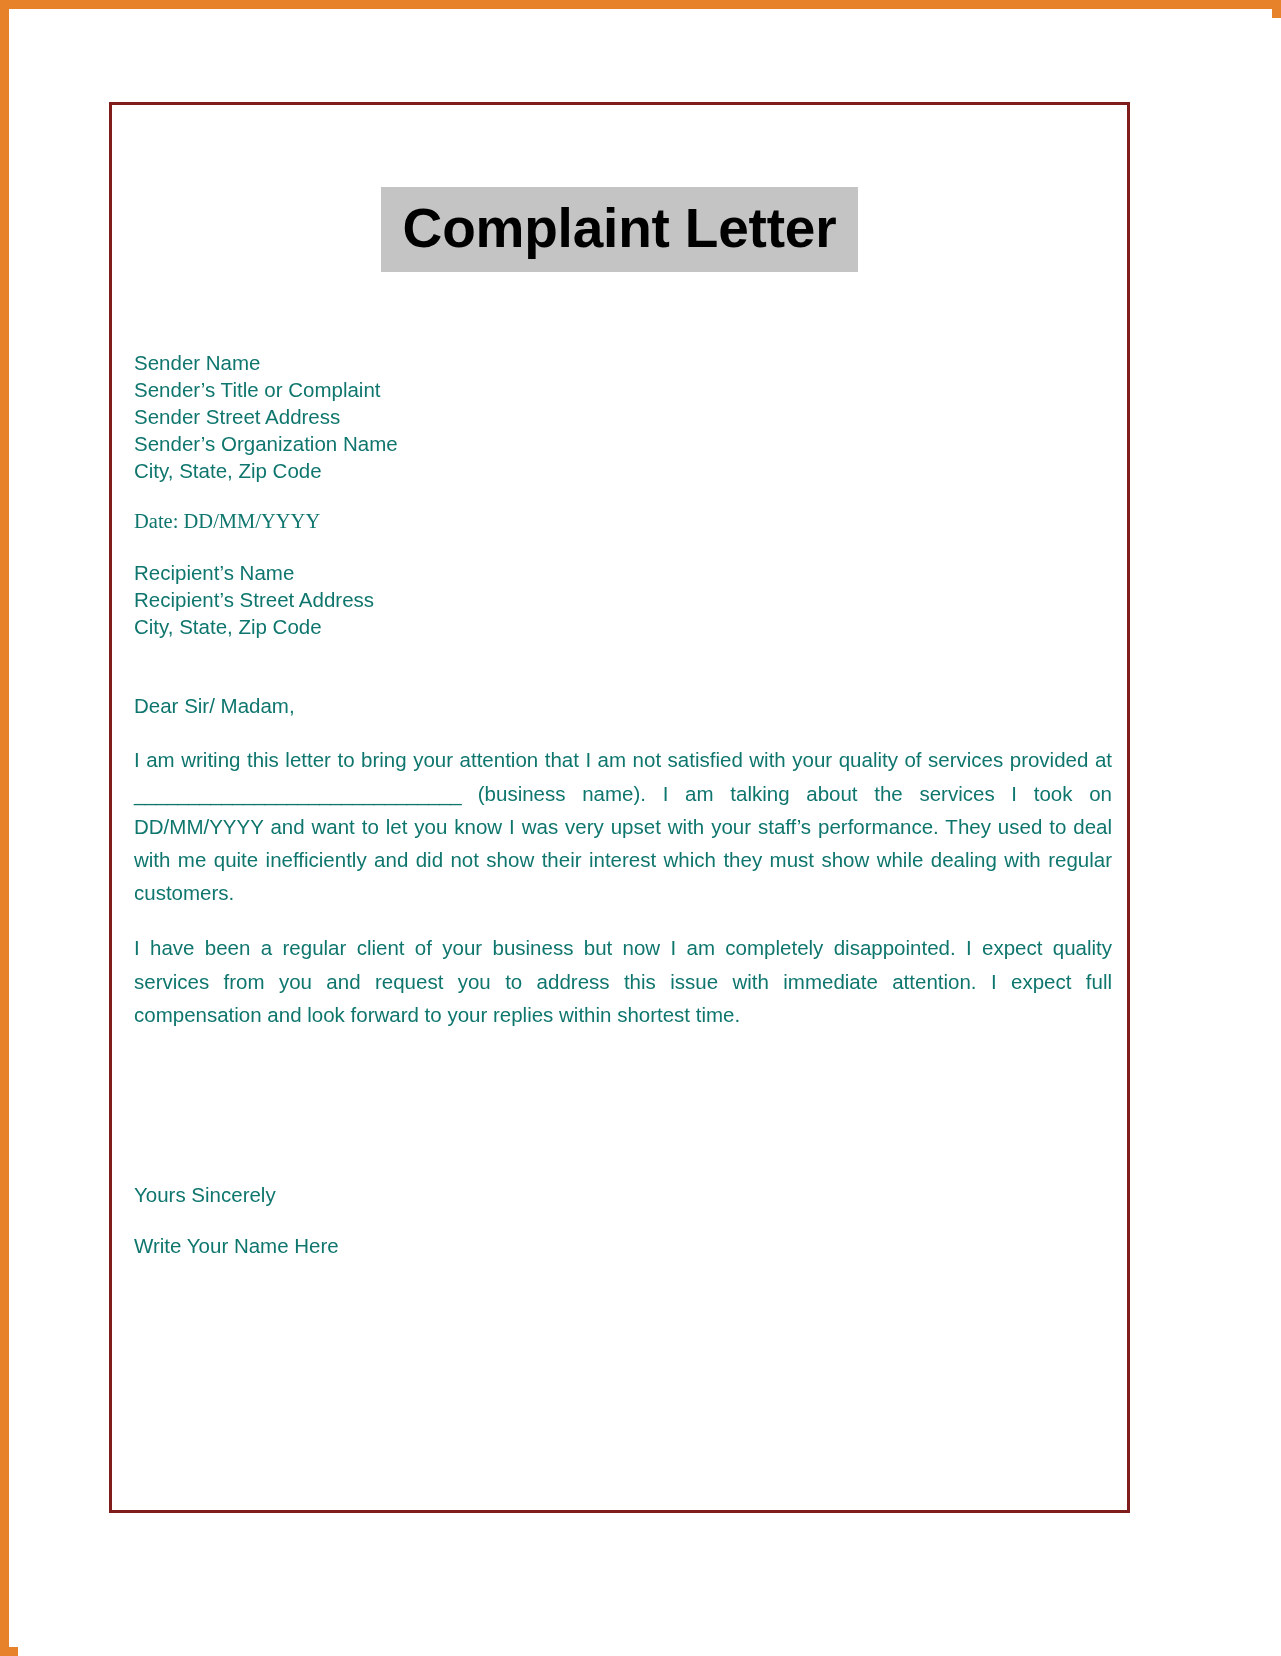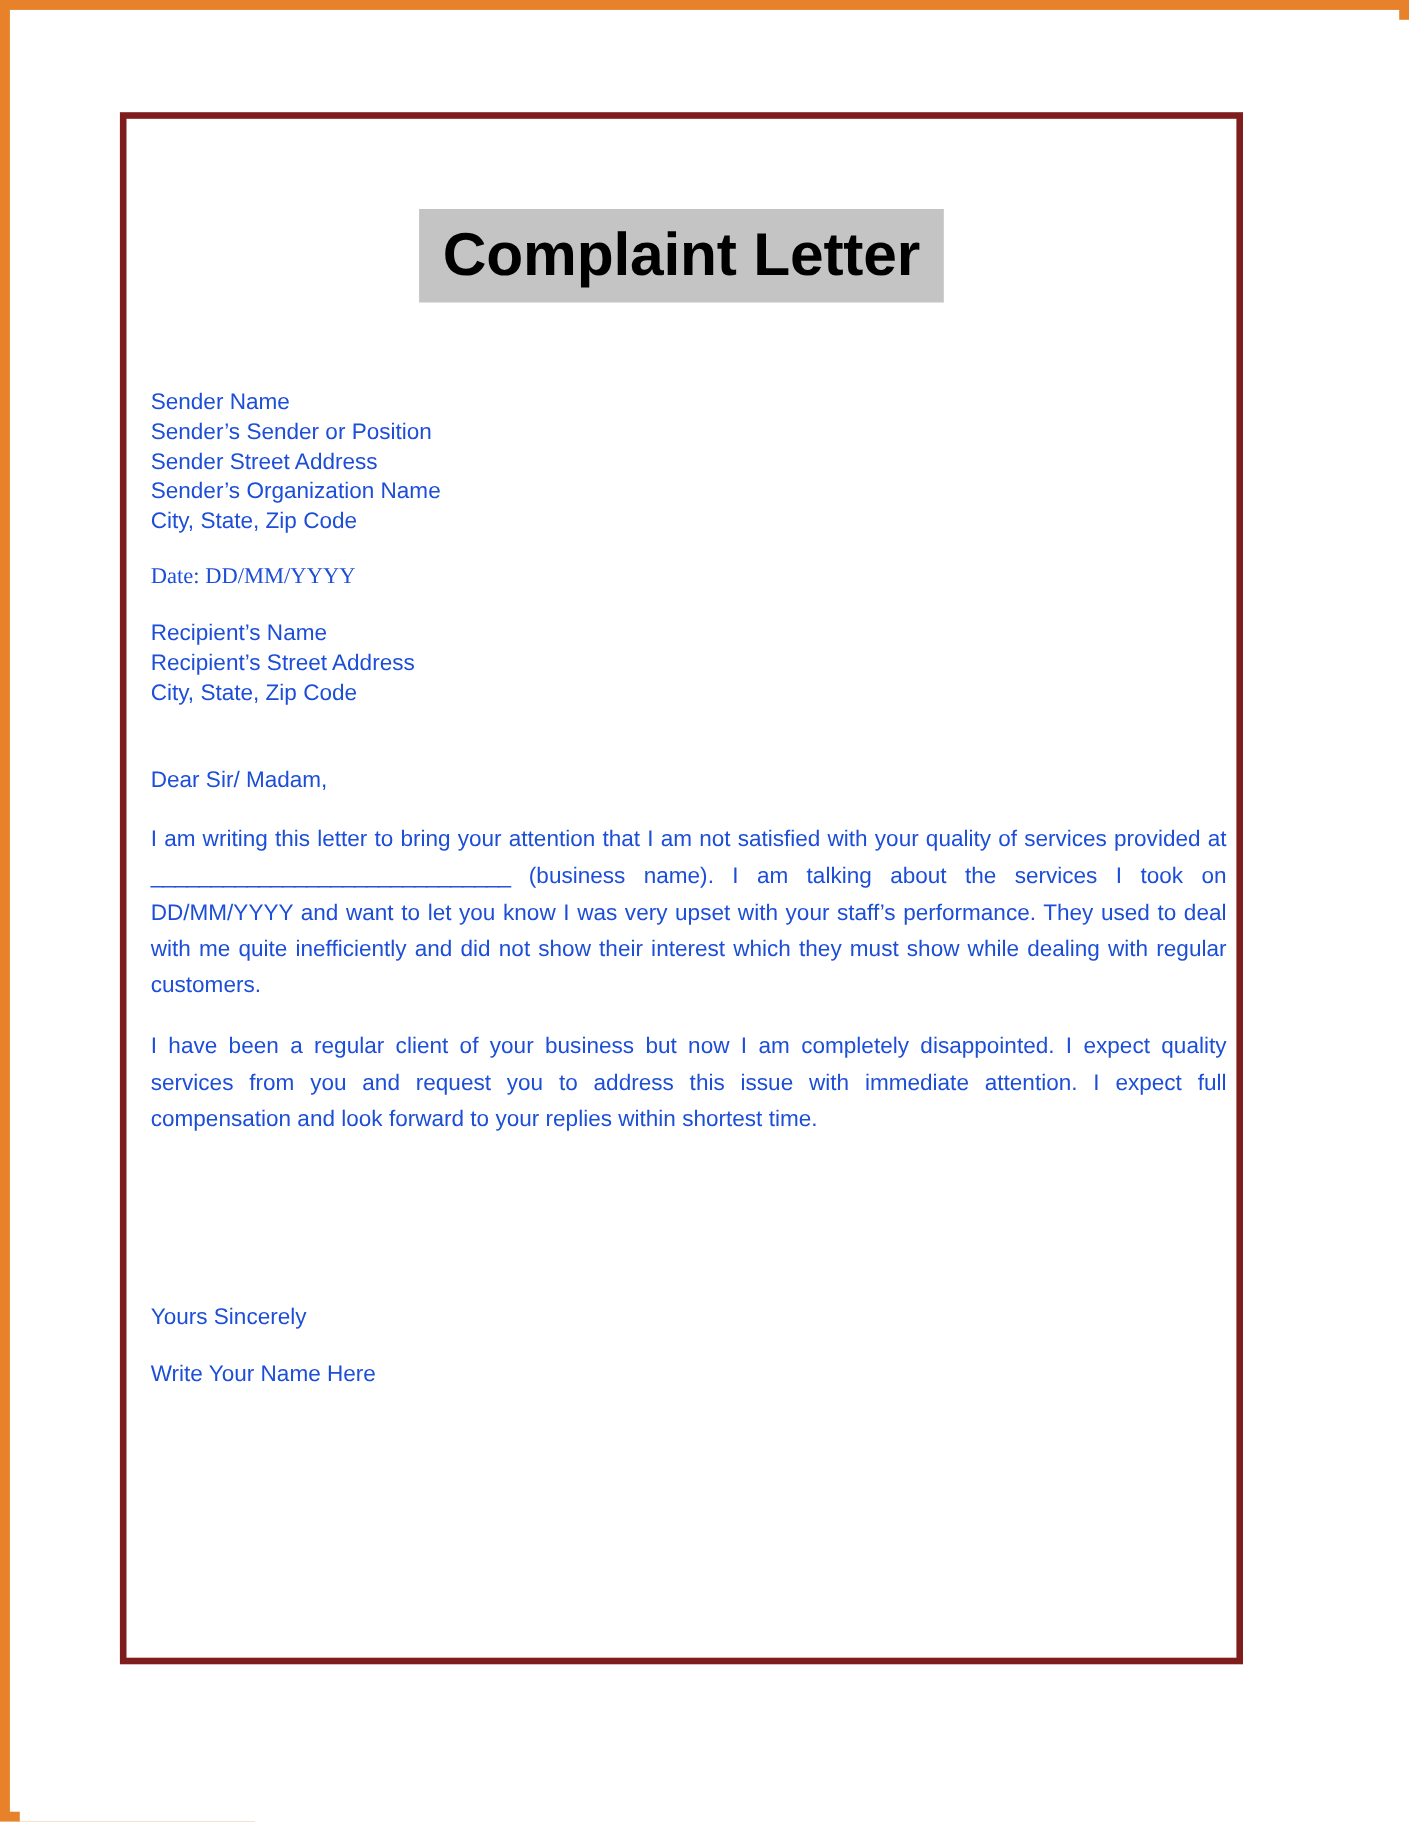--- a/index.html
+++ b/index.html
@@ -37,21 +37,21 @@
   }
 
   
   #doc-border {
     position: absolute;
     left: 91px;
     top: 84px;
     width: 1021px;
     height: 1411px;
     box-sizing: border-box;
-    border: 6px solid #7f1d1d;
+    border: 3px solid #7f1d1d;
     background: #ffffff;
   }
 
   #doc-inner {
     position: absolute;
     left: 0;
     top: 0;
     right: 0;
     bottom: 0;
     padding: 0;
@@ -76,21 +76,21 @@
     padding: 14px 22px 16px 22px;
     white-space: nowrap;
   }
 
   
   #letter-body {
     position: absolute;
     left: 22px;
     top: 244px;
     width: 978px;
-    color: #1d4ed8;
+    color: #0f766e;
     font-size: 20.5px;
   }
 
   .addr-block {
     line-height: 1.32;
   }
   .addr-line {
     white-space: nowrap;
   }
 
@@ -136,21 +136,21 @@
       <div id="doc-inner">
 
         <div id="title-row">
           <span id="doc-title">Complaint Letter</span>
         </div>
 
         <div id="letter-body">
 
           <div class="addr-block">
             <div class="addr-line">Sender Name</div>
-            <div class="addr-line">Sender’s Sender or Position</div>
+            <div class="addr-line">Sender’s Title or Complaint</div>
             <div class="addr-line">Sender Street Address</div>
             <div class="addr-line">Sender’s Organization Name</div>
             <div class="addr-line">City, State, Zip Code</div>
           </div>
 
           <div class="spacer-sm"></div>
 
           <div class="date-line">Date: DD/MM/YYYY</div>
 
           <div class="spacer-sm"></div>

